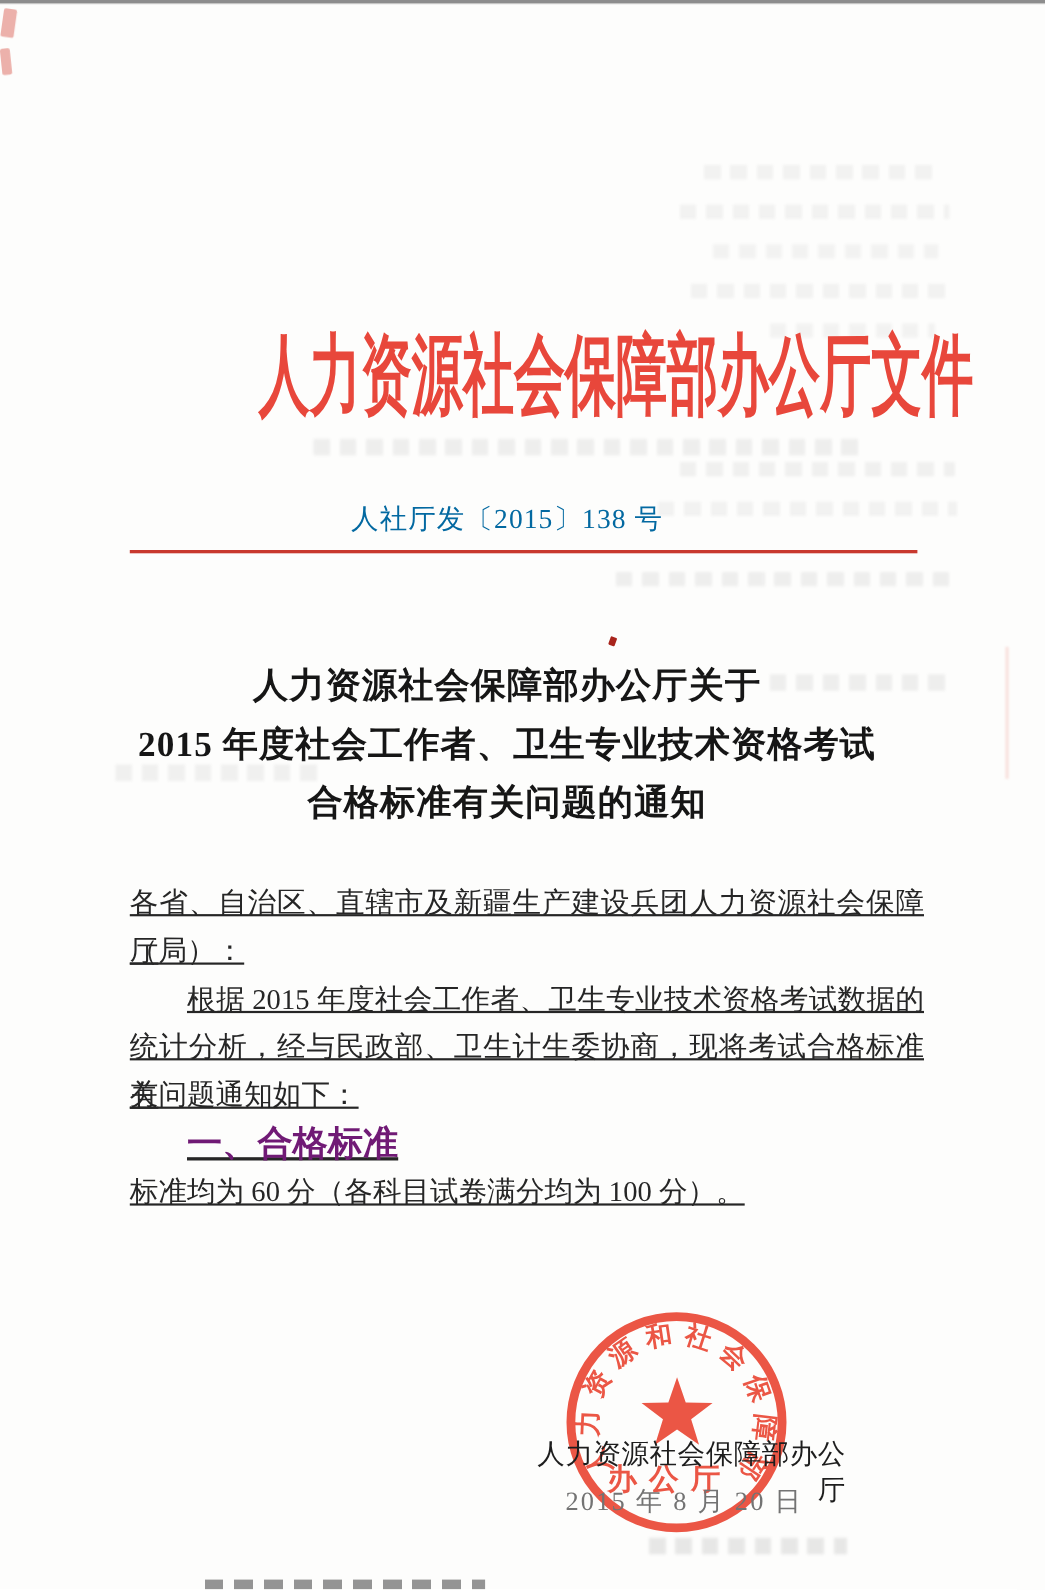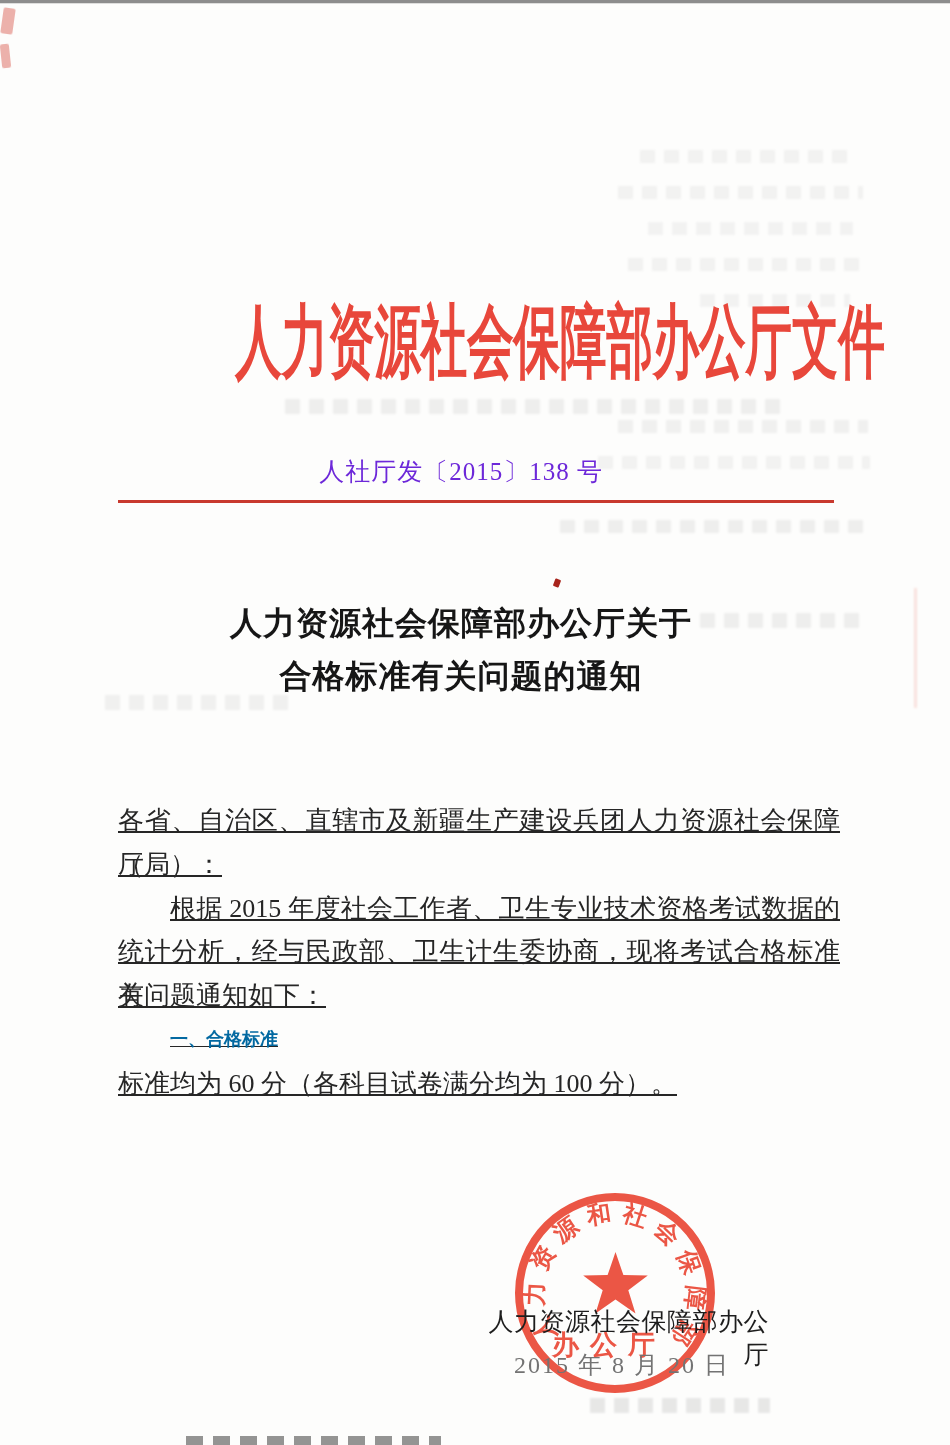--- a/index.html
+++ b/index.html
@@ -11,36 +11,36 @@
   .corner-mark{position:absolute;background:#d8564a;filter:blur(.6px);opacity:.45;border-radius:2px;}
   .cm1{left:2px;top:8px;width:12px;height:26px;transform:rotate(8deg);}
   .cm2{left:1px;top:44px;width:9px;height:24px;transform:rotate(-6deg);}
 
   .red-header{
     position:absolute;top:299px;left:0;right:24px;text-align:center;
     font-weight:bold;font-size:80px;line-height:86px;color:#e8473b;white-space:nowrap;
   }
   .red-header>span{display:inline-block;transform:scaleX(.58);transform-origin:50% 50%;letter-spacing:0;}
 
-  .doc-number{position:absolute;top:455px;left:0;right:28px;text-align:center;font-size:25px;letter-spacing:1px;color:#6d28d9;}
+  .doc-number{position:absolute;top:455px;left:0;right:28px;text-align:center;font-size:25px;letter-spacing:1px;color:#0369a1;}
 
   .red-rule{position:absolute;top:500px;left:118px;width:716px;height:3px;background:#c8392e;}
 
   .red-speck{position:absolute;top:579px;left:554px;width:6px;height:8px;background:#a8241c;border-radius:1px;transform:rotate(20deg);}
 
   .doc-title{
     position:absolute;top:597px;left:0;right:28px;text-align:center;
     font-size:32px;font-weight:bold;line-height:53px;letter-spacing:1px;color:#161616;
   }
 
   .body-block{position:absolute;top:799px;left:118px;width:722px;font-size:26px;color:#262626;text-decoration:underline;}
   .line{height:43.8px;line-height:43.8px;}
   .fill{text-align:justify;text-align-last:justify;}
   .indent{text-indent:52px;}
-  .sec-heading{font-family:"Liberation Sans","DejaVu Sans",sans-serif;font-weight:bold;font-size:18px;color:#0369a1;}
+  .sec-heading{font-family:"Liberation Sans","DejaVu Sans",sans-serif;font-weight:bold;font-size:32px;color:#701a75;}
 
   .seal{position:absolute;left:510px;top:1188px;opacity:.93;}
 
   .signature{position:absolute;top:1305px;left:467px;width:302px;text-align:right;font-size:25px;letter-spacing:.5px;color:#1d1d1d;}
   .date-line{position:absolute;top:1349px;left:471px;width:302px;text-align:center;font-size:24px;letter-spacing:2px;color:#737373;}
 
   .ghost{position:absolute;filter:blur(1.3px);background:repeating-linear-gradient(90deg,rgba(95,95,95,.9) 0 15px,rgba(95,95,95,0) 15px 24px);}
   .ghost-dark{position:absolute;filter:blur(.4px);background:repeating-linear-gradient(90deg,#3f3f3f 0 17px,transparent 17px 27px);}
   .pink-streak{position:absolute;background:#efa49a;filter:blur(1px);}
 </style>
@@ -73,20 +73,21 @@
   </div>
 
   <div class="doc-number">人社厅发〔2015〕138 号</div>
 
   <div class="red-rule"></div>
 
   <div class="red-speck"></div>
 
   <div class="doc-title">
     <div>人力资源社会保障部办公厅关于</div>
+    <div>2015 年度社会工作者、卫生专业技术资格考试</div>
     <div>合格标准有关问题的通知</div>
   </div>
 
   <div class="body-block">
     <div class="line fill">各省、自治区、直辖市及新疆生产建设兵团人力资源社会保障厅</div>
     <div class="line">（局）：</div>
     <div class="line fill indent">根据 2015 年度社会工作者、卫生专业技术资格考试数据的</div>
     <div class="line fill">统计分析，经与民政部、卫生计生委协商，现将考试合格标准有</div>
     <div class="line">关问题通知如下：</div>
     <div class="line sec-heading indent">一、合格标准</div>

